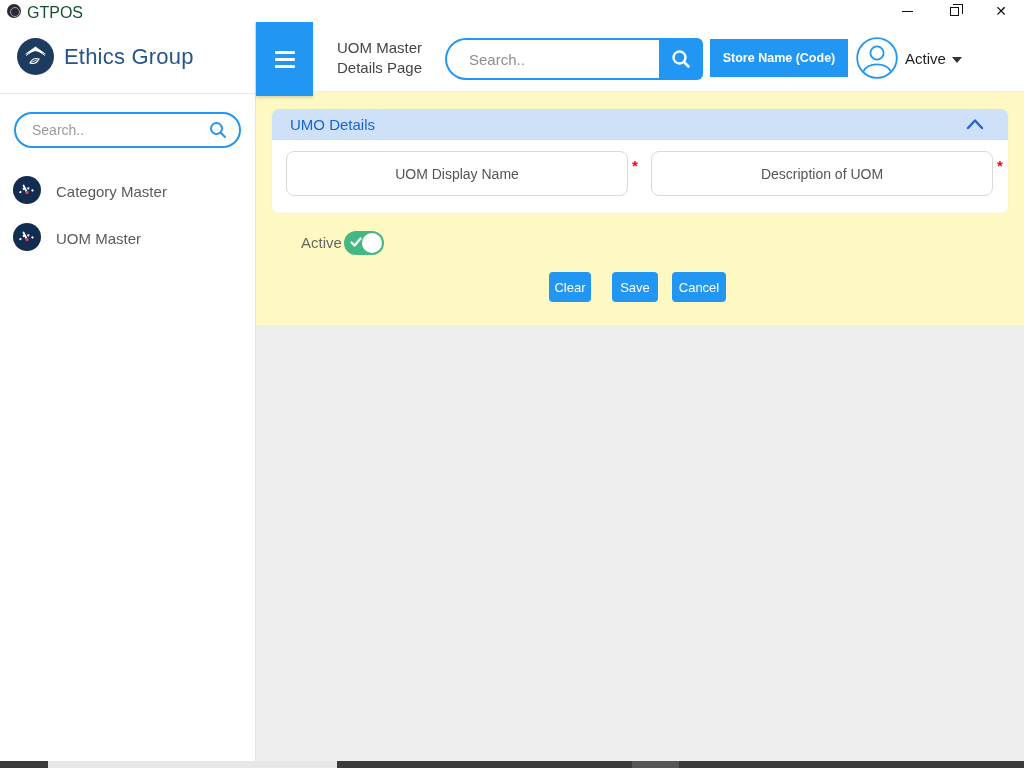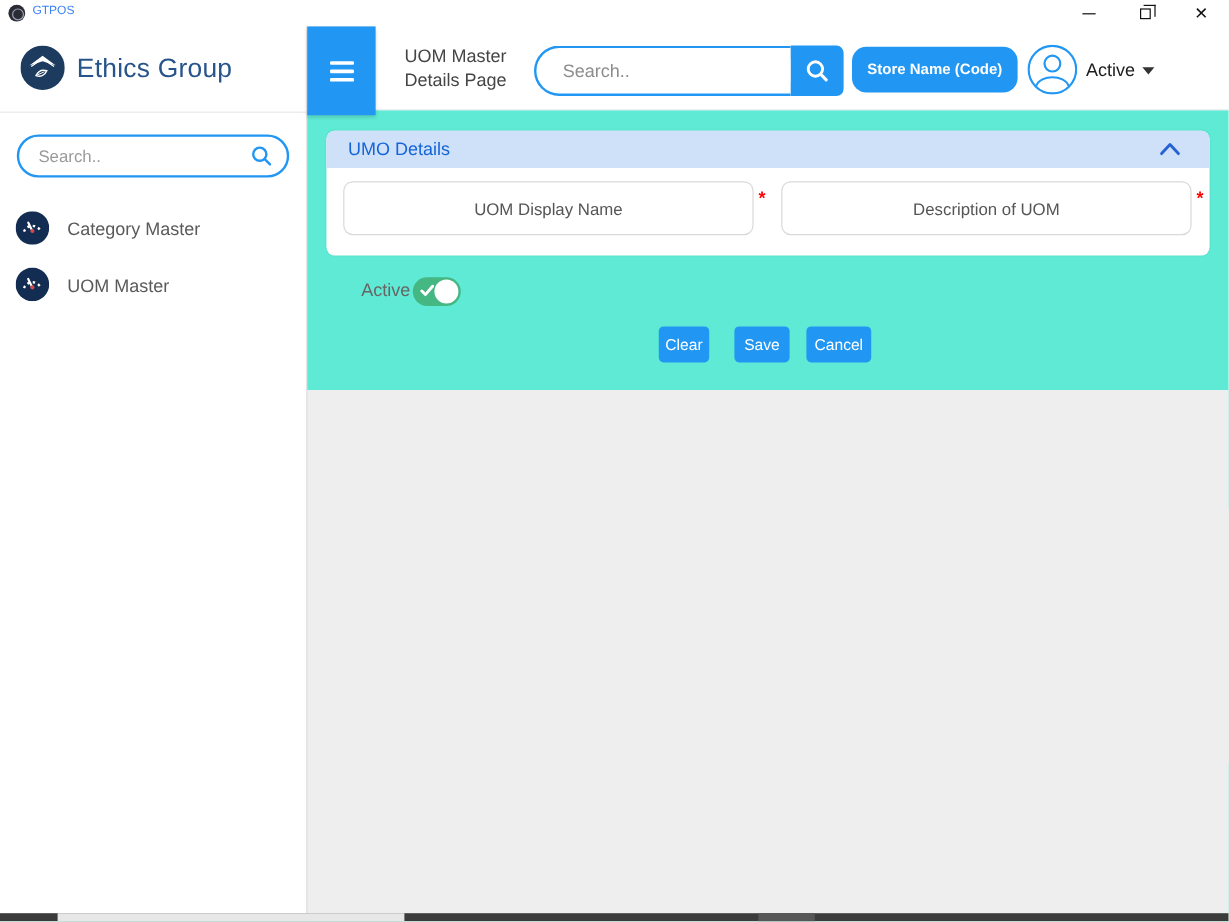--- a/index.html
+++ b/index.html
@@ -6,21 +6,21 @@
   html,body { width:1024px; height:768px; overflow:hidden; }
   body { font-family:"Liberation Sans", sans-serif; background:#fff; }
   .stage { position:relative; width:1024px; height:768px; background:#fff; overflow:hidden; }
 
   
   .titlebar { position:absolute; left:0; top:0; width:1024px; height:22px; background:#ffffff; }
   .app-icon { position:absolute; left:7px; top:4px; width:14px; height:14px; border-radius:50%;
               background:#2b2b33; }
   .app-icon::after { content:""; position:absolute; left:3px; top:3px; width:8px; height:8px;
               border:1px solid #9aa0b5; border-radius:50%; }
-  .titlebar-title { position:absolute; left:27px; top:4px; font-size:10px; color:#3b82f6; }
+  .titlebar-title { position:absolute; left:27px; top:4px; font-size:16px; color:#14532d; }
   .win-btn { position:absolute; top:0; width:34px; height:22px; display:flex; align-items:center;
              justify-content:center; cursor:pointer; }
   .win-min { left:890px; } .win-restore { left:937px; } .win-close { left:984px; }
   .min-glyph { width:11px; height:0; border-top:1.6px solid #111; display:block; }
   .restore-glyph { position:relative; width:9px; height:9px; border:1.2px solid #111; display:block; background:#fff; }
   .restore-glyph::before { content:""; position:absolute; left:2px; top:-4px; width:9px; height:9px;
              border:1.2px solid #111; border-left:none; border-bottom:none; }
   .close-glyph { font-size:14px; color:#111; line-height:1; }
 
   
@@ -51,29 +51,29 @@
   .top-search { position:absolute; left:189px; top:16px; width:258px; height:42px; }
   .top-search input { position:absolute; left:0; top:0; width:214px; height:42px;
             border:2px solid #2196f3; border-right:none; border-radius:21px 0 0 21px;
             padding:0 10px 0 22px; font-size:15px; color:#444; outline:none;
             font-family:"Liberation Sans",sans-serif; }
   .top-search input::placeholder { color:#8d8d8d; }
   .top-search .go { position:absolute; left:214px; top:0; width:44px; height:42px; background:#2196f3;
             border:none; border-radius:0 6px 6px 0; cursor:pointer; display:flex; align-items:center;
             justify-content:center; }
   .store-btn { position:absolute; left:454px; top:17px; width:138px; height:38px; background:#2196f3;
-            color:#fff; border:none; border-radius:12px; font-size:12.5px; font-weight:bold;
+            color:#fff; border:none; border-radius:0; font-size:12.5px; font-weight:bold;
             cursor:pointer; font-family:"Liberation Sans",sans-serif; }
   .avatar { position:absolute; left:600px; top:15px; width:42px; height:42px; cursor:pointer; }
   .admin { position:absolute; left:649px; top:28px; font-size:15px; color:#1c1c1c; cursor:pointer; }
   .caret-down { display:inline-block; margin-left:6px; width:0; height:0; border-left:5px solid transparent;
             border-right:5px solid transparent; border-top:6px solid #333; vertical-align:middle; }
 
   
-  .content { position:absolute; left:256px; top:92px; width:768px; height:669px; background:#5eead4; }
+  .content { position:absolute; left:256px; top:92px; width:768px; height:669px; background:#fef9c3; }
   .content-lower { position:absolute; left:0; top:233px; width:768px; height:436px; background:#eeeeef; }
 
   .panel { position:absolute; left:16px; top:17px; width:736px; height:104px; background:#ffffff;
            border-radius:7px; box-shadow:0 0 2px rgba(0,0,0,.06); }
   .panel-header { position:absolute; left:0; top:0; width:736px; height:31px; background:#cfe0f9;
            border-radius:7px 7px 0 0; cursor:pointer; }
   .panel-title { position:absolute; left:18px; top:7px; font-size:15px; color:#1565d8; }
   .panel-chevron { position:absolute; right:24px; top:9px; }
   .field-input { position:absolute; top:42px; width:342px; height:45px; border:1px solid #d9d9d9;
            border-radius:8px; padding:0 14px; font-size:14px; color:#444; outline:none; background:#fff;

